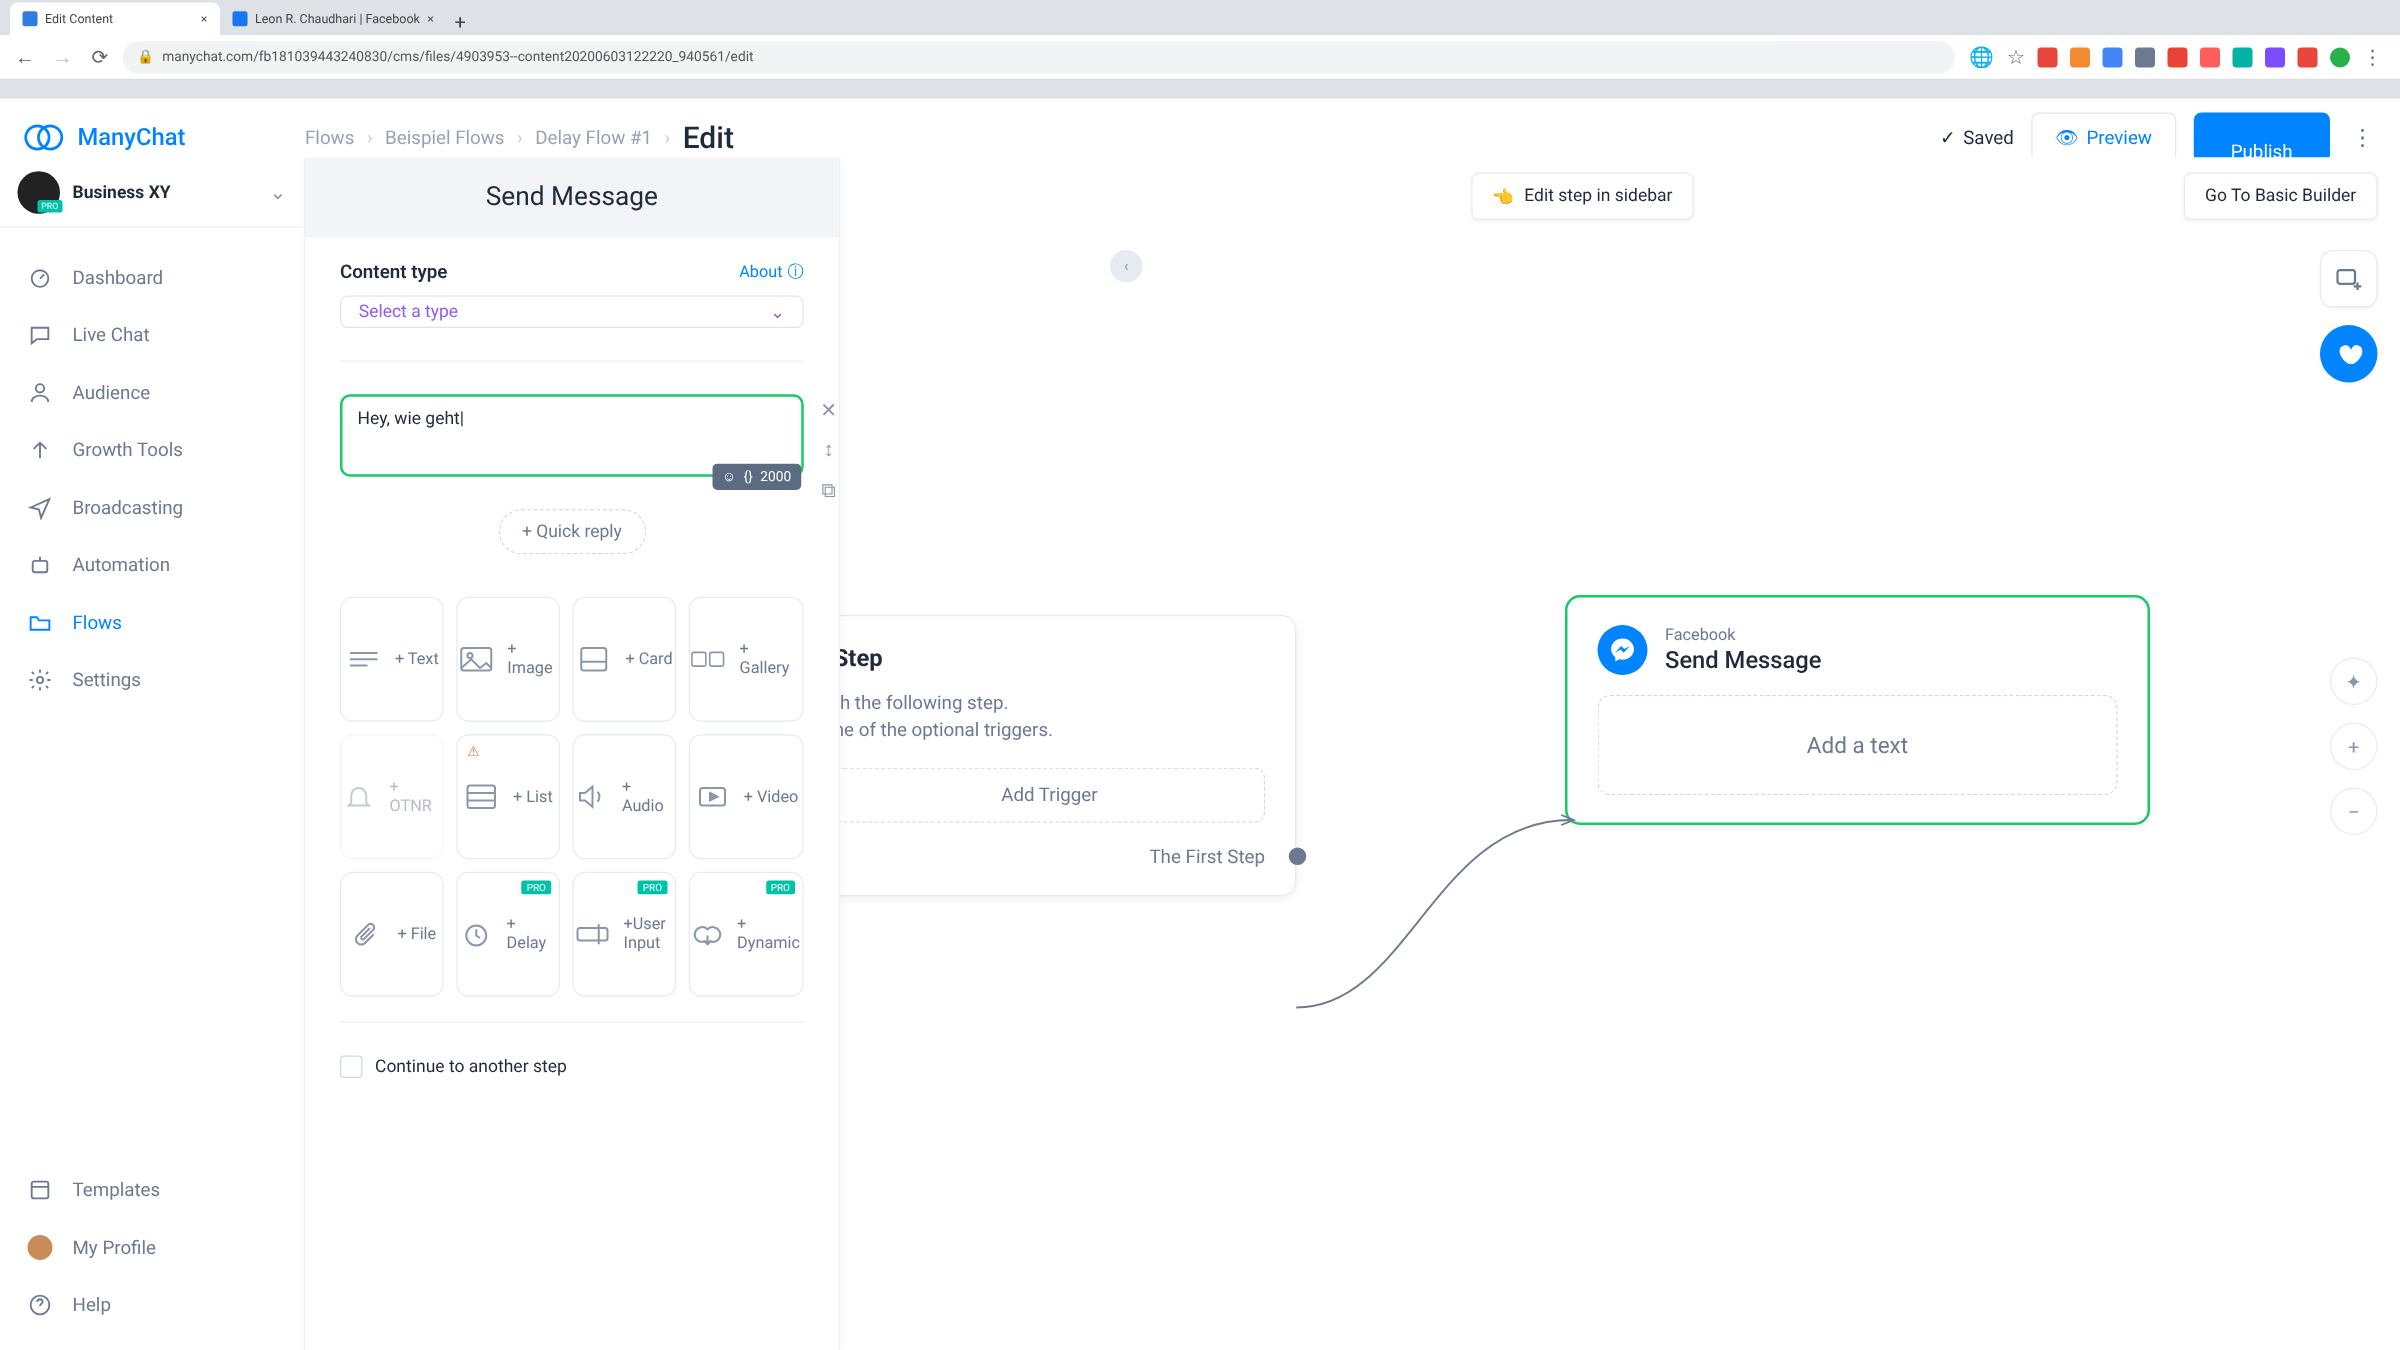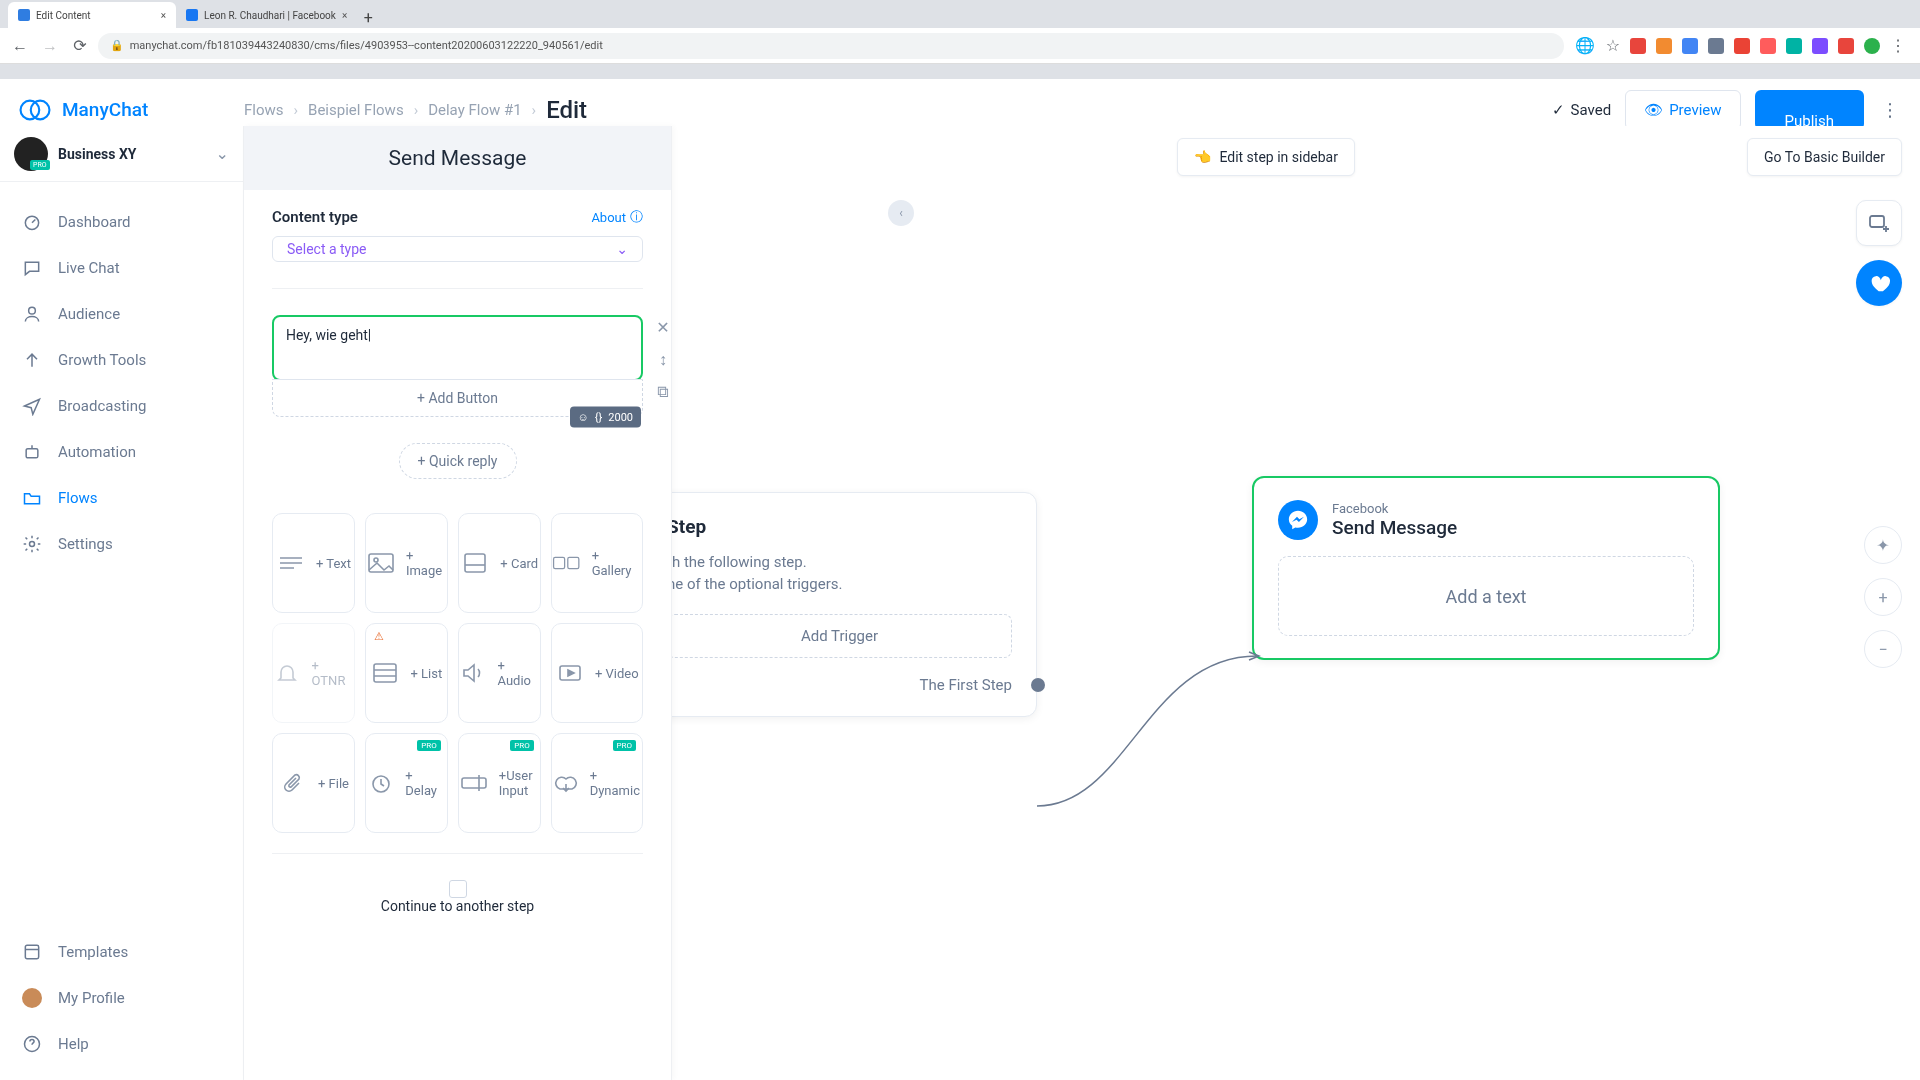--- a/index.html
+++ b/index.html
@@ -65,21 +65,21 @@
 .msg-side { position:absolute; right:-30px; top:2px; display:flex; flex-direction:column; gap:12px; color:#8a97aa;}
 .side-btn { width:20px; height:20px; display:flex;align-items:center;justify-content:center;}
 .add-btn-row { border:1px dashed #cfd7e3; border-top:1px solid #dfe5ee; border-radius:0 0 8px 8px; height:38px; display:flex; align-items:center; justify-content:center; color:#6b7a91; font-size:14px; margin-top:-2px; background:#fff;}
 .quick-reply { margin:26px auto 0; border:1px dashed #cfd7e3; border-radius:18px; height:36px; padding:0 18px; display:flex; align-items:center; color:#6b7a91; font-size:14px; width:fit-content;}
 .block-grid { display:grid; grid-template-columns: repeat(4, 1fr); gap:10px; margin-top:34px;}
 .block { border:1px solid #e6ebf2; border-radius:10px; height:100px; display:flex; flex-direction:row; align-items:center; justify-content:center; gap:10px; color:#6b7a91; font-size:13px; position:relative; background:#fff;}
 .block.disabled { opacity:.5; }
 .block .bico { width:30px; height:22px; color:#8a97aa; display:flex;align-items:center;justify-content:center;}
 .block .pro { position:absolute; top:6px; right:6px; background:#00c2a8; color:#fff; font-size:8px; padding:1px 4px; border-radius:2px;}
 .block .warn { position:absolute; top:6px; left:8px; color:#e86b2e; font-size:11px;}
-.continue { margin-top:20px; display:flex; align-items:center; gap:0; font-size:14px; color:#1f2a3a; padding-top:26px; border-top:1px solid #eef0f3;flex-direction:column;}
+.continue { margin-top:20px; display:flex; align-items:center; gap:10px; font-size:14px; color:#1f2a3a; padding-top:26px; border-top:1px solid #eef0f3;}
 .checkbox { width:18px; height:18px; border:1px solid #cfd7e3; border-radius:3px;}
 
 
 .canvas { flex:1; position:relative; background:#fff; }
 .pill-btn { position:absolute; background:#fff; border:1px solid #e6ebf2; border-radius:6px; height:38px; display:flex; align-items:center; padding:0 16px; font-size:14px; color:#1f2a3a; gap:8px; box-shadow:0 1px 3px rgba(0,0,0,.05);}
 .edit-step { top:12px; left:505px; }
 .basic-builder { top:12px; right:18px; }
 .card { position:absolute; background:#fff; border:1px solid #e6ebf2; border-radius:12px; box-shadow:0 2px 8px rgba(0,0,0,.06); }
 .start-card { top:366px; left:-30px; width:395px; padding:22px 24px 22px 24px; z-index:1;}
 .start-card h3 { font-size:19px; color:#1f2a3a; margin-bottom:14px;}
@@ -311,23 +311,20 @@
         <div class="counter-pill">
           <span>☺</span>
           <span>{}</span>
           <span>2000</span>
         </div>
         <div class="msg-side">
           <div class="side-btn">✕</div>
           <div class="side-btn">↕</div>
           <div class="side-btn">⧉</div>
         </div>
-        <div class="add-btn-row">
-          <span>+ Add Button</span>
-        </div>
       </div>
 
       <div class="quick-reply">
         <span>+ Quick reply</span>
       </div>
 
       <div class="block-grid" id="block-grid">
           <div class="block">
             <span class="bico">
               <svg width="30" height="22" viewBox="0 0 30 22" fill="none" stroke="currentColor" stroke-width="1.6">

